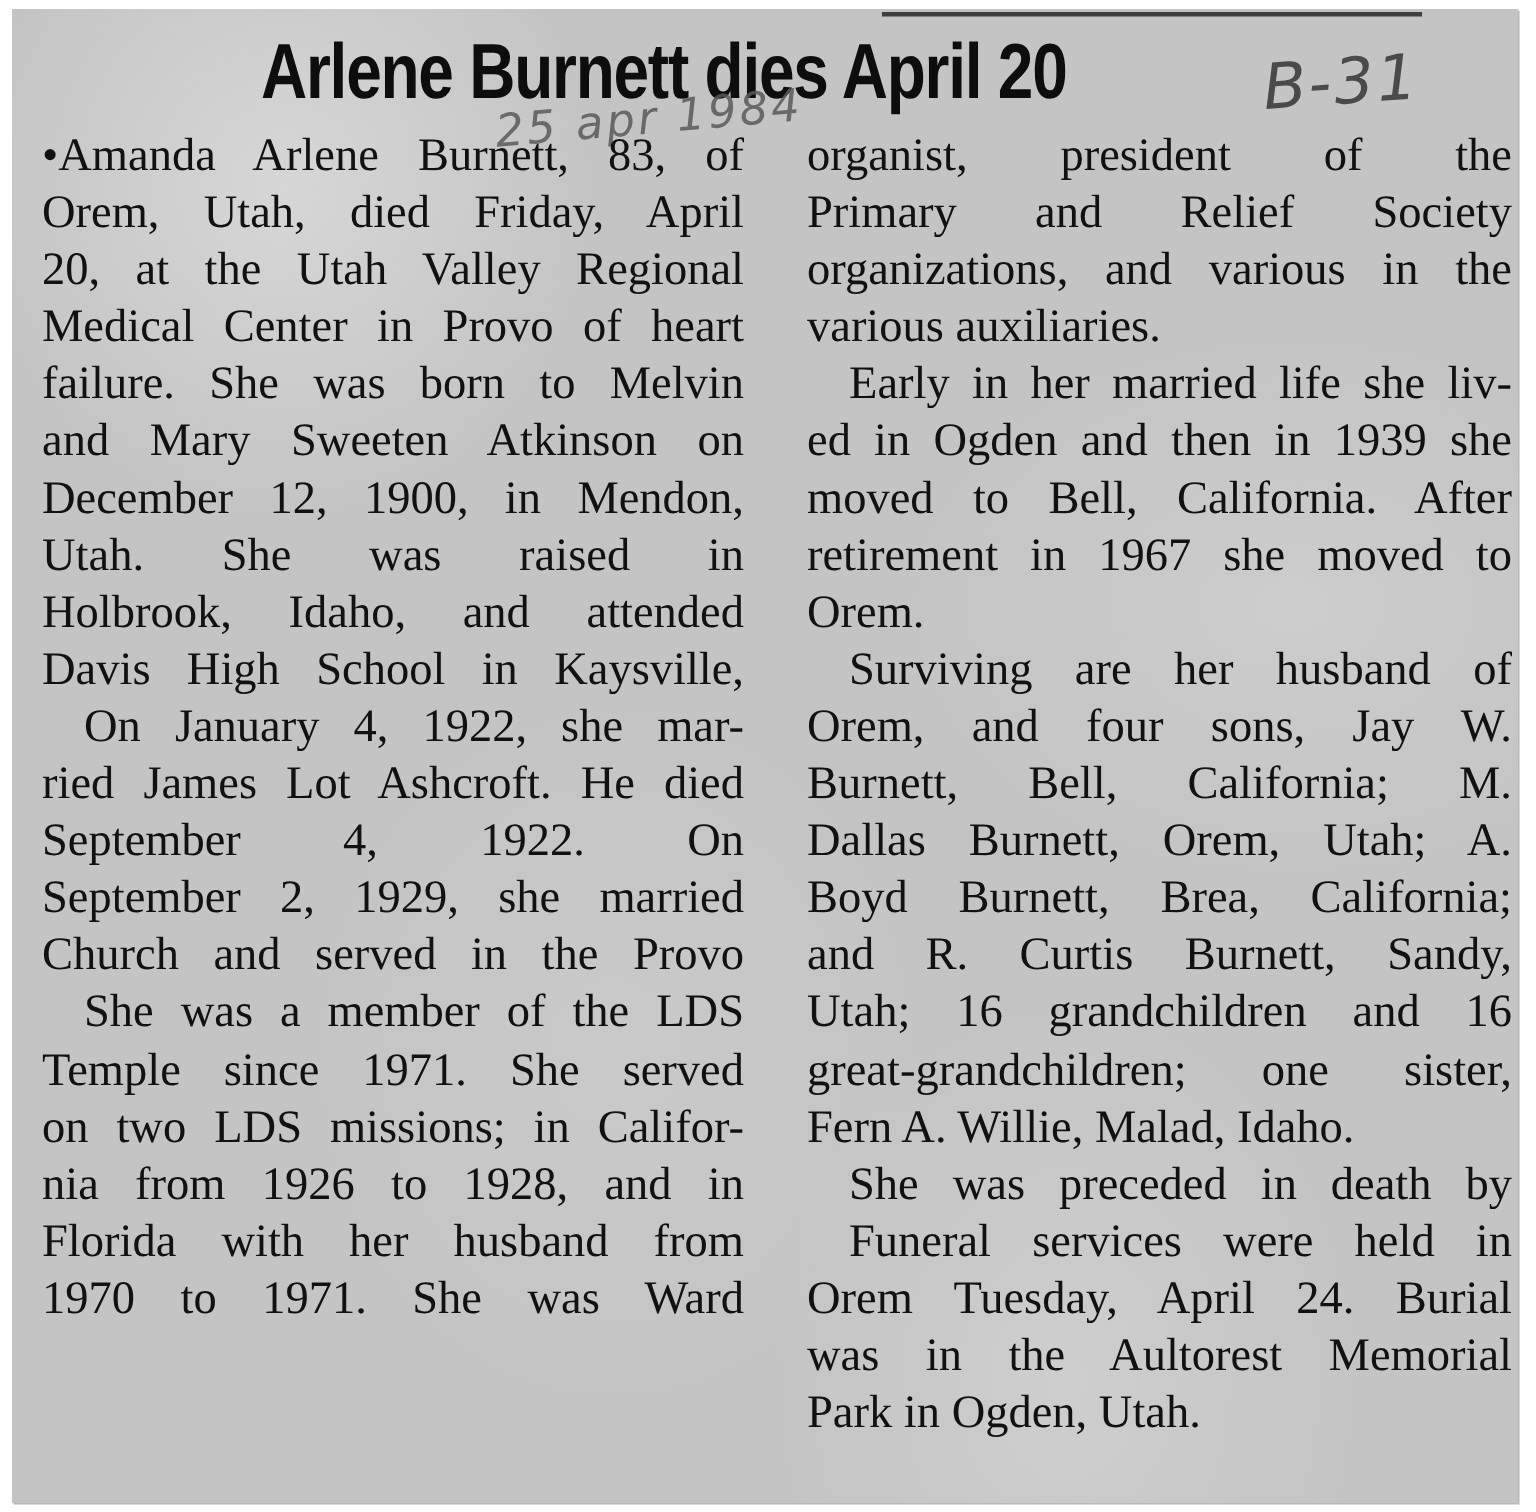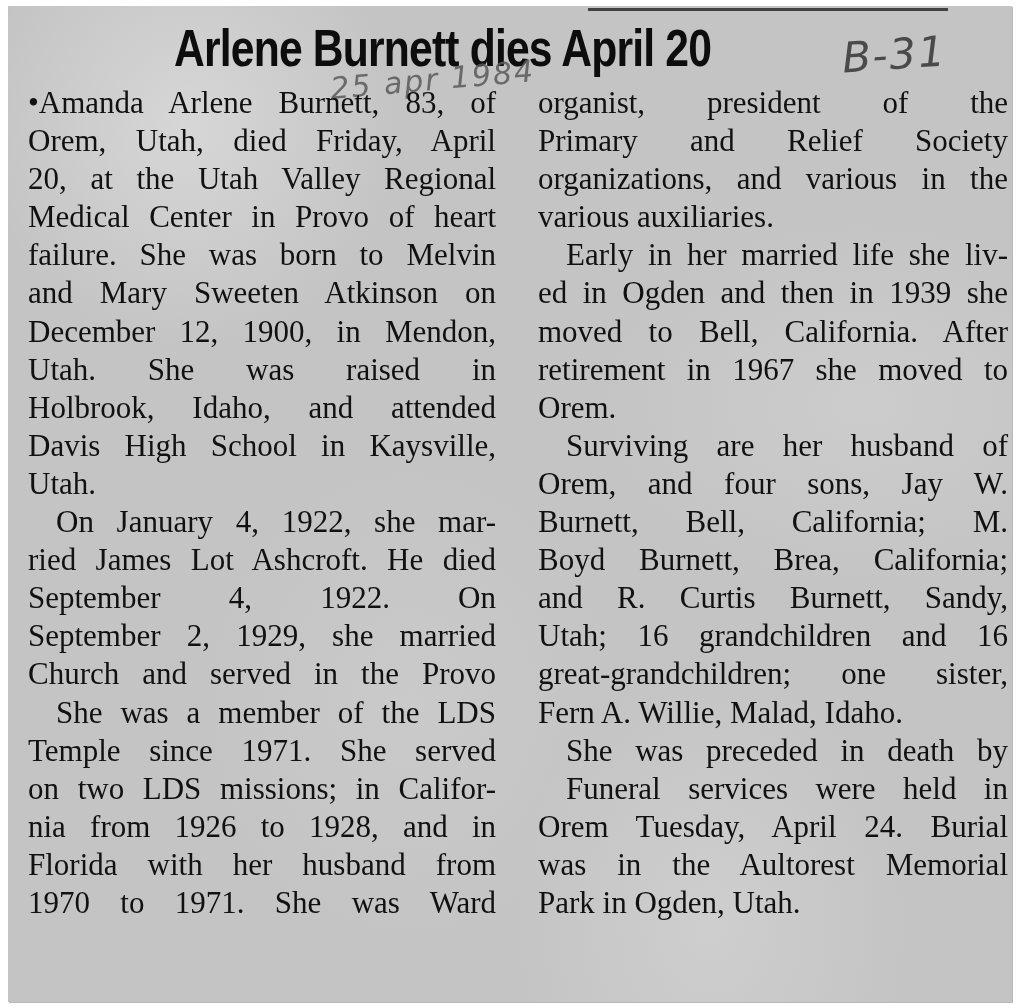--- a/index.html
+++ b/index.html
@@ -122,21 +122,20 @@
   <span class="line">•Amanda Arlene Burnett, 83, of</span>
   <span class="line">Orem, Utah, died Friday, April</span>
   <span class="line">20, at the Utah Valley Regional</span>
   <span class="line">Medical Center in Provo of heart</span>
   <span class="line">failure. She was born to Melvin</span>
   <span class="line">and Mary Sweeten Atkinson on</span>
   <span class="line">December 12, 1900, in Mendon,</span>
   <span class="line">Utah. She was raised in</span>
   <span class="line">Holbrook, Idaho, and attended</span>
   <span class="line">Davis High School in Kaysville,</span>
-  <span class="line last">Utah.</span>
   <span class="line indent">On January 4, 1922, she mar-</span>
   <span class="line">ried James Lot Ashcroft. He died</span>
   <span class="line">September 4, 1922. On</span>
   <span class="line">September 2, 1929, she married</span>
   <span class="line">Church and served in the Provo</span>
   <span class="line indent">She was a member of the LDS</span>
   <span class="line">Temple since 1971. She served</span>
   <span class="line">on two LDS missions; in Califor-</span>
   <span class="line">nia from 1926 to 1928, and in</span>
   <span class="line">Florida with her husband from</span>
@@ -149,20 +148,21 @@
   <span class="line">organizations, and various in the</span>
   <span class="line last">various auxiliaries.</span>
   <span class="line indent">Early in her married life she liv-</span>
   <span class="line">ed in Ogden and then in 1939 she</span>
   <span class="line">moved to Bell, California. After</span>
   <span class="line">retirement in 1967 she moved to</span>
   <span class="line last">Orem.</span>
   <span class="line indent">Surviving are her husband of</span>
   <span class="line">Orem, and four sons, Jay W.</span>
   <span class="line">Burnett, Bell, California; M.</span>
+  <span class="line">Dallas Burnett, Orem, Utah; A.</span>
   <span class="line">Boyd Burnett, Brea, California;</span>
   <span class="line">and R. Curtis Burnett, Sandy,</span>
   <span class="line">Utah; 16 grandchildren and 16</span>
   <span class="line">great-grandchildren; one sister,</span>
   <span class="line last">Fern A. Willie, Malad, Idaho.</span>
   <span class="line indent">She was preceded in death by</span>
   <span class="line indent">Funeral services were held in</span>
   <span class="line">Orem Tuesday, April 24. Burial</span>
   <span class="line">was in the Aultorest Memorial</span>
   <span class="line last">Park in Ogden, Utah.</span>

